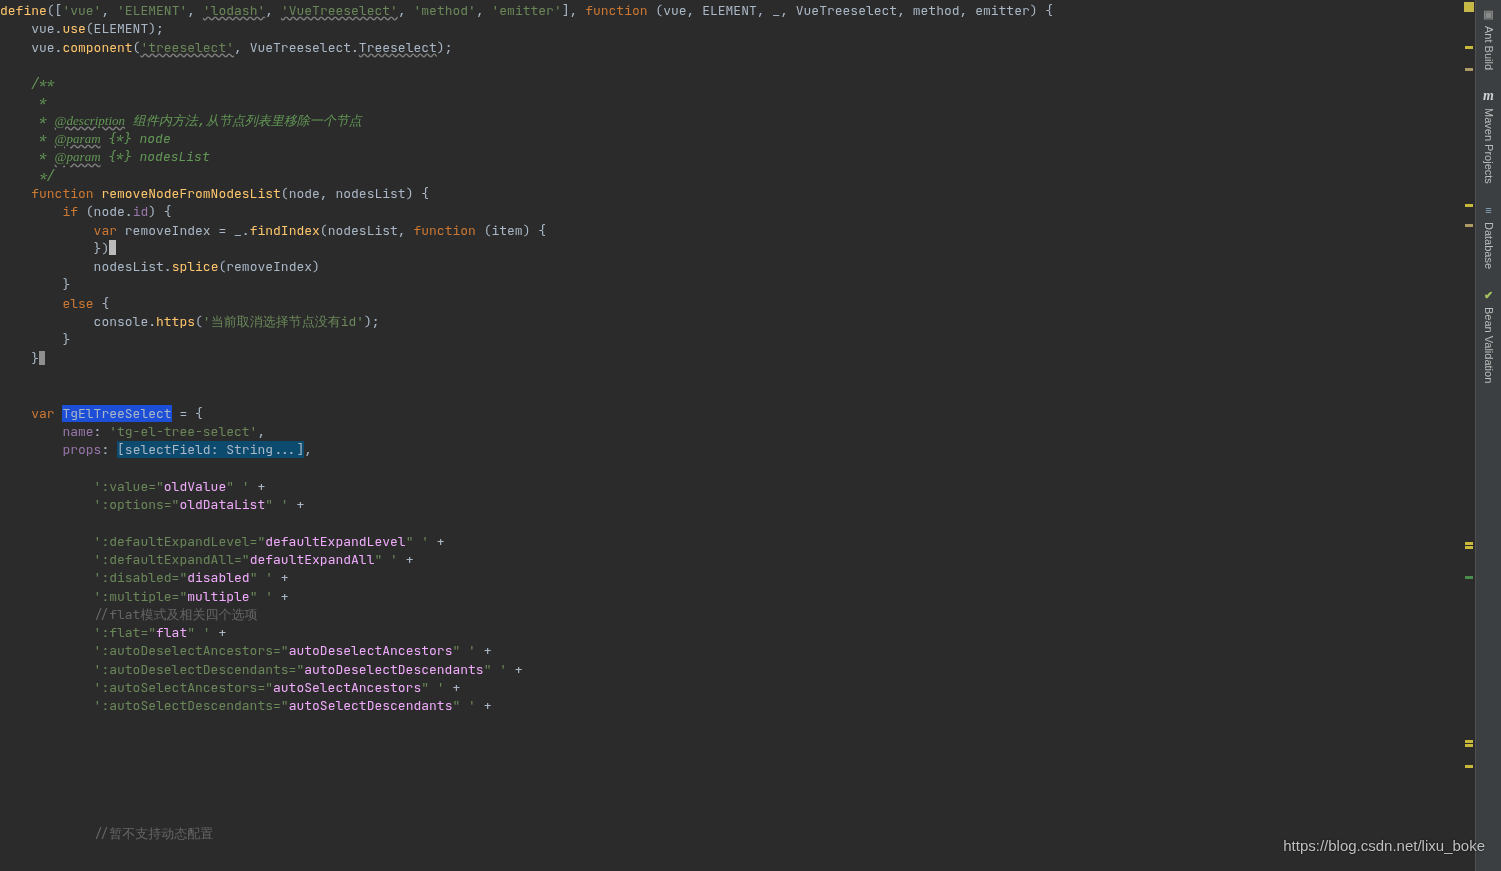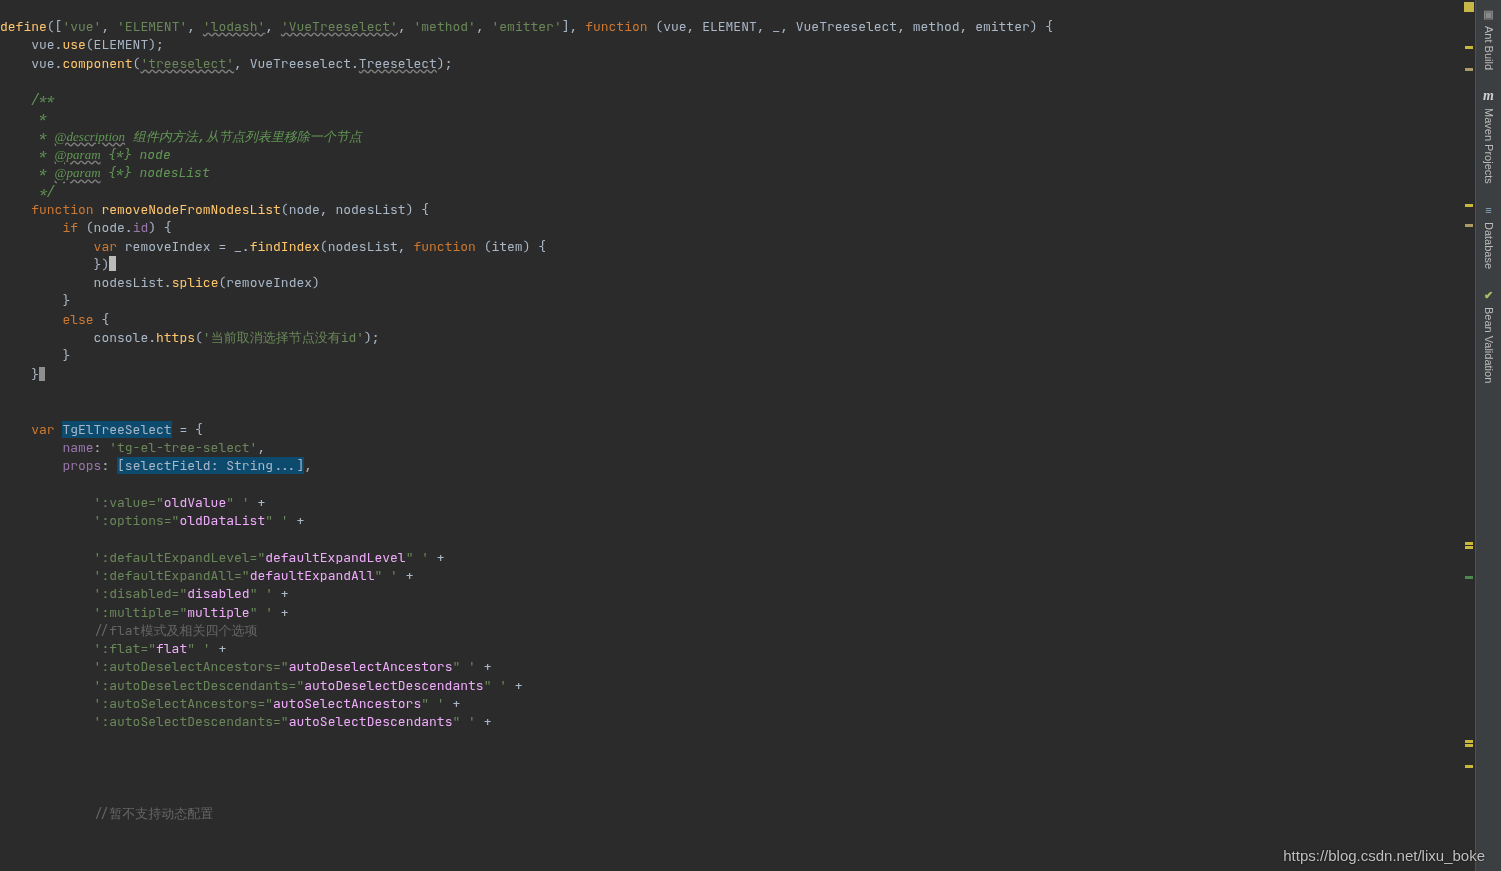--- a/index.html
+++ b/index.html
@@ -8,21 +8,21 @@
     background:#2b2b2b;
     font-family:"JetBrains Mono","Consolas","Menlo",monospace;
     font-size:13px;
     line-height:18.3px;
     color:#a9b7c6;
     position:relative;
   }
   .editor {
     position:absolute; left:0; top:0; right:26px; bottom:0;
     overflow:hidden;
-    padding:18px 0 0 0;
+    padding:2px 0 0 0;
   }
   .line { white-space:pre; padding:0 10px 0 0; }
   .tool-sidebar {
     position:absolute; right:0; top:0; width:26px; height:100%;
     background:#3c3f41; border-left:1px solid #515151;
     display:flex; flex-direction:column; align-items:center;
     padding-top:6px; gap:18px;
   }
   .tool-item {
     writing-mode:vertical-rl;
@@ -46,30 +46,30 @@
   .m-yellow{ background:#c9b93b; }
   .m-tan   { background:#ae9a64; }
   .top-sq { position:absolute; right:27px; top:2px; width:10px; height:10px;
     background:#c6b84a; }
 
   
   .kw  { color:#cc7832; }
   .fn  { color:#ffc66d; }
   .str { color:#6a8759; }
   .strh{ color:#f0abfc; }
-  .cmtdim { color:#656565; font-style:normal;}
+  .cmtdim { color:#656565; font-style:normal;margin-top:36px;}
   .doc { color:#629755; font-style:italic; }
   .docul  { color:#629755; font-style:italic; text-decoration:underline wavy #808080;font-family:Liberation Serif, serif; }
   .field { color:#9876aa; }
   .warn { text-decoration:underline wavy #808080; }
-  .hl  { background:#0c4a6e; }
+  .hl  { background:#1d4ed8; }
   .grayblk { background:#0c4a6e; color:#a9b7c6; }
   .caret { background:#bbbbbb; width:7px; display:inline-block; height:15px; vertical-align:-2px;}
   .watermark {
-    position:absolute; right:16px; bottom:6px;
+    position:absolute; right:16px; bottom:16px;
     color:#d0d0d0; font-family:-apple-system,Segoe UI,sans-serif;
     font-size:15px; opacity:0.9;
     text-shadow:0 0 2px #000;
   }
 </style>
 </head>
 <body>
 
 <div class="editor">
 

